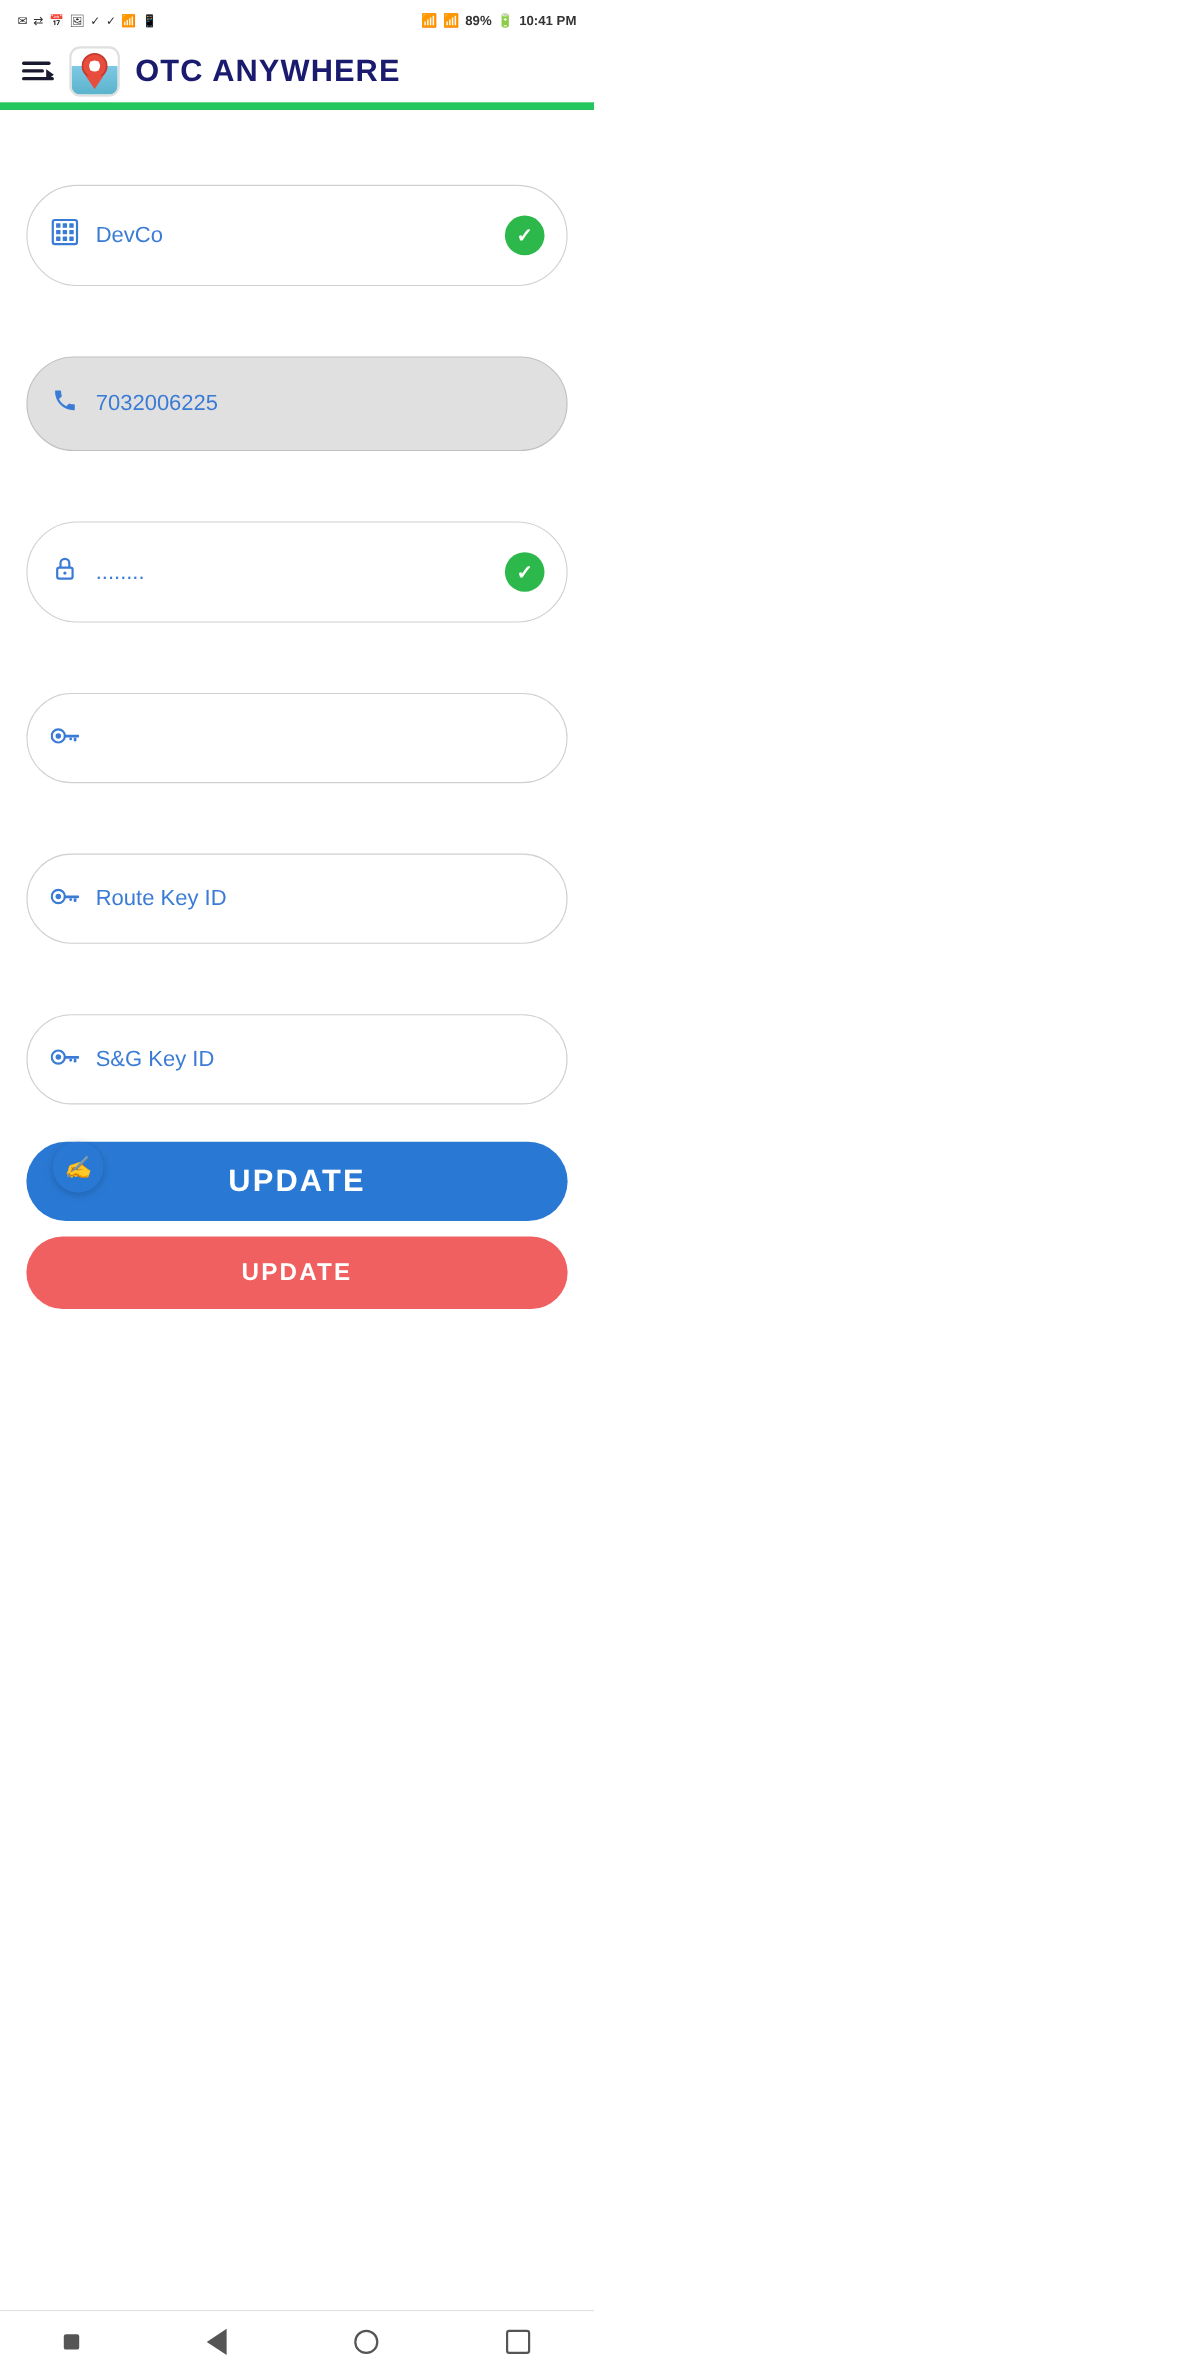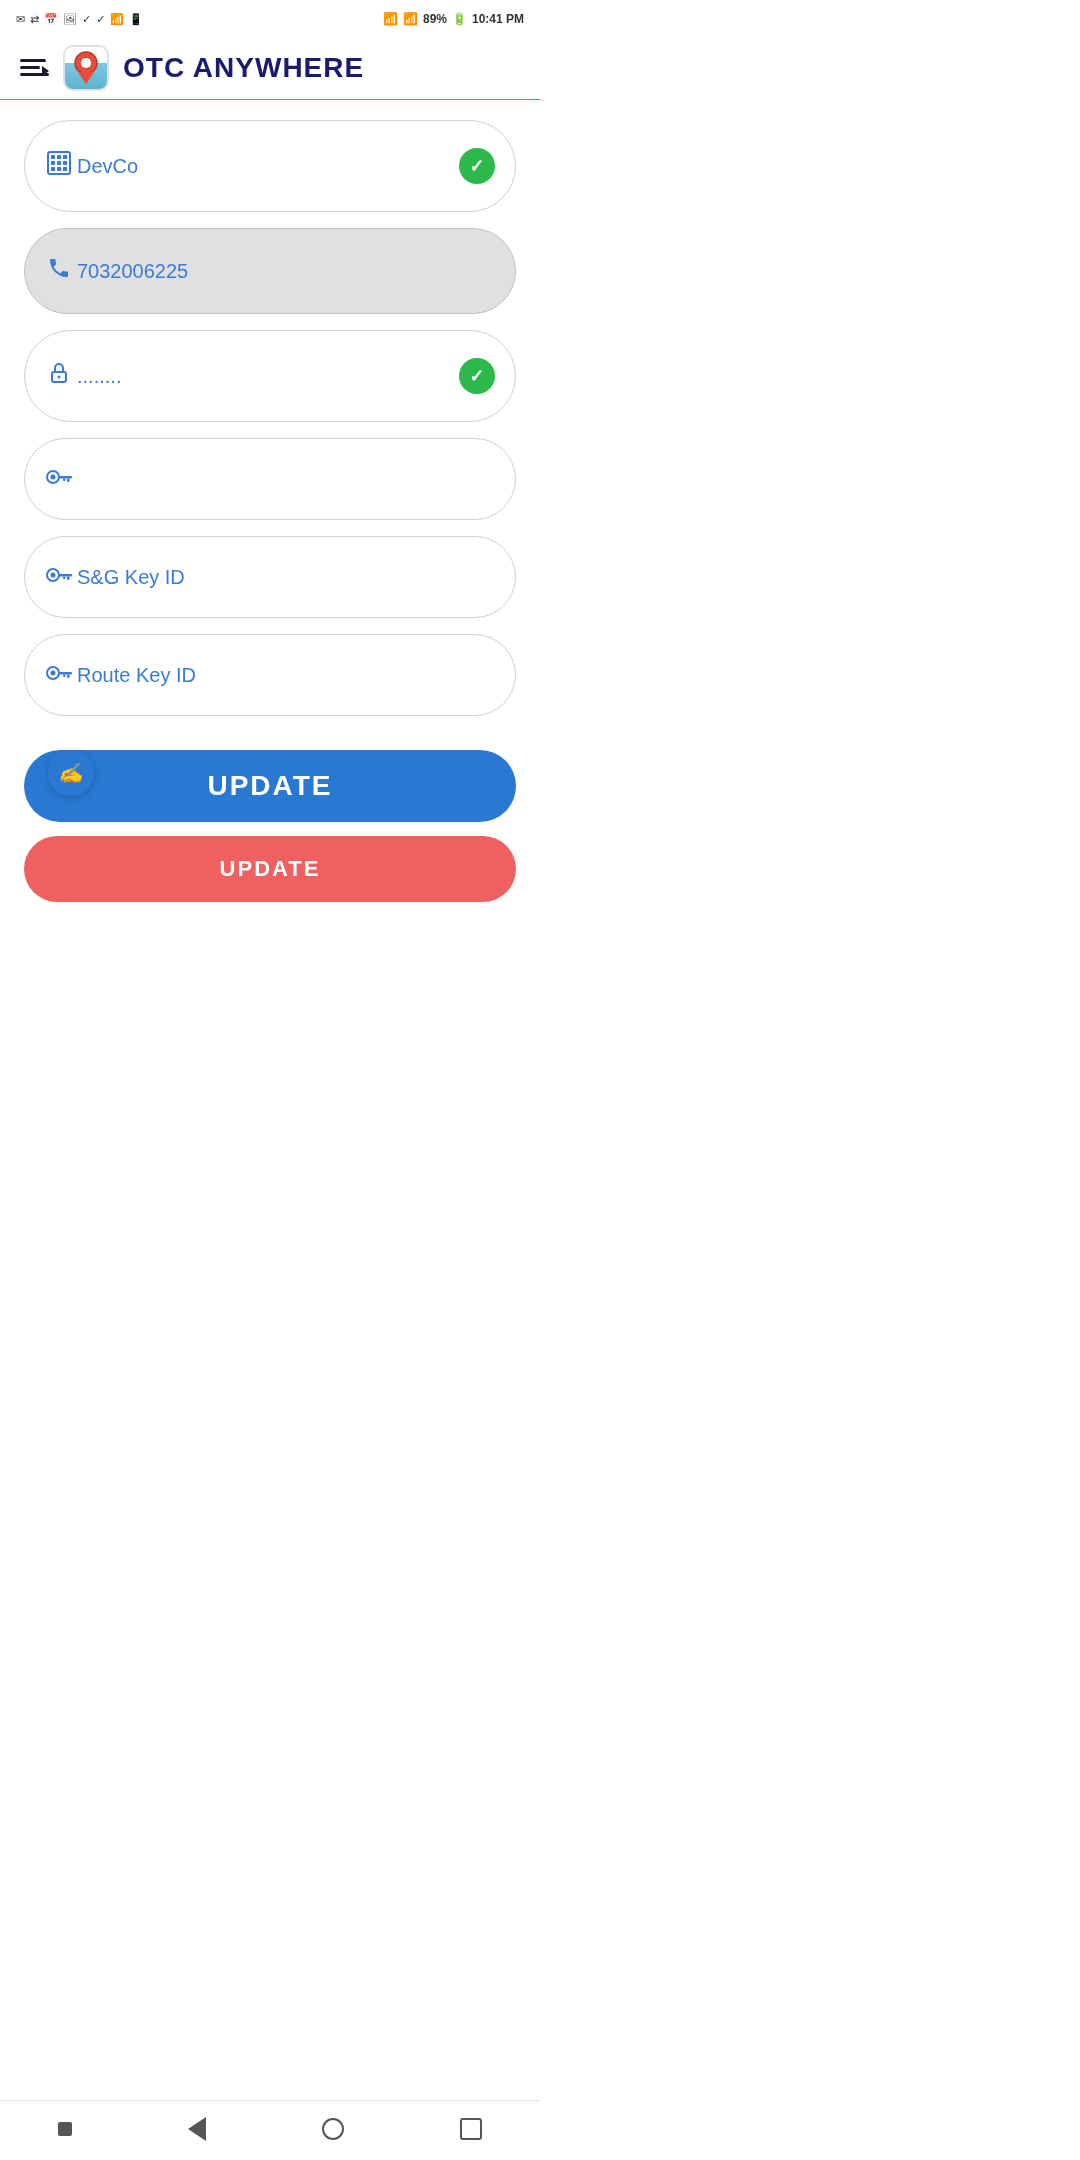--- a/index.html
+++ b/index.html
@@ -41,21 +41,21 @@
       font-size: 11px;
       color: #333;
     }
 
     
     .header {
       display: flex;
       align-items: center;
       padding: 10px 20px;
       background: #ffffff;
-      border-bottom: 1px solid #22c55e;
+      border-bottom: 7px solid #22c55e;
       height: 64px;
       gap: 14px;
     }
     .hamburger-icon {
       display: flex;
       flex-direction: column;
       gap: 4px;
       cursor: pointer;
     }
     .hamburger-line {
@@ -122,22 +122,23 @@
     }
 
     
     .input-row {
       display: flex;
       align-items: center;
       border: 1.5px solid #d0d0d0;
       border-radius: 50px;
       padding: 27px 20px;
       background: #ffffff;
-      gap: 4px;
+      gap: 14px;
       min-height: 68px;
+      margin-top: 48px;
     }
     .input-row.active-row {
       background: #e0e0e0;
       border-color: #c0c0c0;
       justify-content: center;
     }
     .input-icon {
       color: #3a7bd5;
       font-size: 22px;
       min-width: 28px;
@@ -373,34 +374,34 @@
   <div class="input-row">
     <span class="input-icon">
       <svg width="26" height="18" viewBox="0 0 26 18" fill="none">
         <circle cx="7" cy="9" r="6" fill="none" stroke="#3a7bd5" stroke-width="2"></circle>
         <circle cx="7" cy="9" r="2.5" fill="#3a7bd5"></circle>
         <rect x="12" y="8" width="14" height="2.5" rx="1" fill="#3a7bd5"></rect>
         <rect x="21" y="10.5" width="2.5" height="3.5" rx="1" fill="#3a7bd5"></rect>
         <rect x="17" y="10.5" width="2.5" height="2.5" rx="1" fill="#3a7bd5"></rect>
       </svg>
     </span>
-    <span class="input-text">S&amp;G Key ID</span>
+    <span class="input-text">Route Key ID</span>
   </div>
 
   <div class="input-row">
     <span class="input-icon">
       <svg width="26" height="18" viewBox="0 0 26 18" fill="none">
         <circle cx="7" cy="9" r="6" fill="none" stroke="#3a7bd5" stroke-width="2"></circle>
         <circle cx="7" cy="9" r="2.5" fill="#3a7bd5"></circle>
         <rect x="12" y="8" width="14" height="2.5" rx="1" fill="#3a7bd5"></rect>
         <rect x="21" y="10.5" width="2.5" height="3.5" rx="1" fill="#3a7bd5"></rect>
         <rect x="17" y="10.5" width="2.5" height="2.5" rx="1" fill="#3a7bd5"></rect>
       </svg>
     </span>
-    <span class="input-text">Route Key ID</span>
+    <span class="input-text">S&amp;G Key ID</span>
   </div>
 
   <div class="btn-area">
     <div class="floating-badge" style="top:8px;">✍</div>
     <button class="btn-update">UPDATE</button>
     <button class="btn-cancel" style="margin-top:14px;">UPDATE</button>
   </div>
 
 </div>
 

